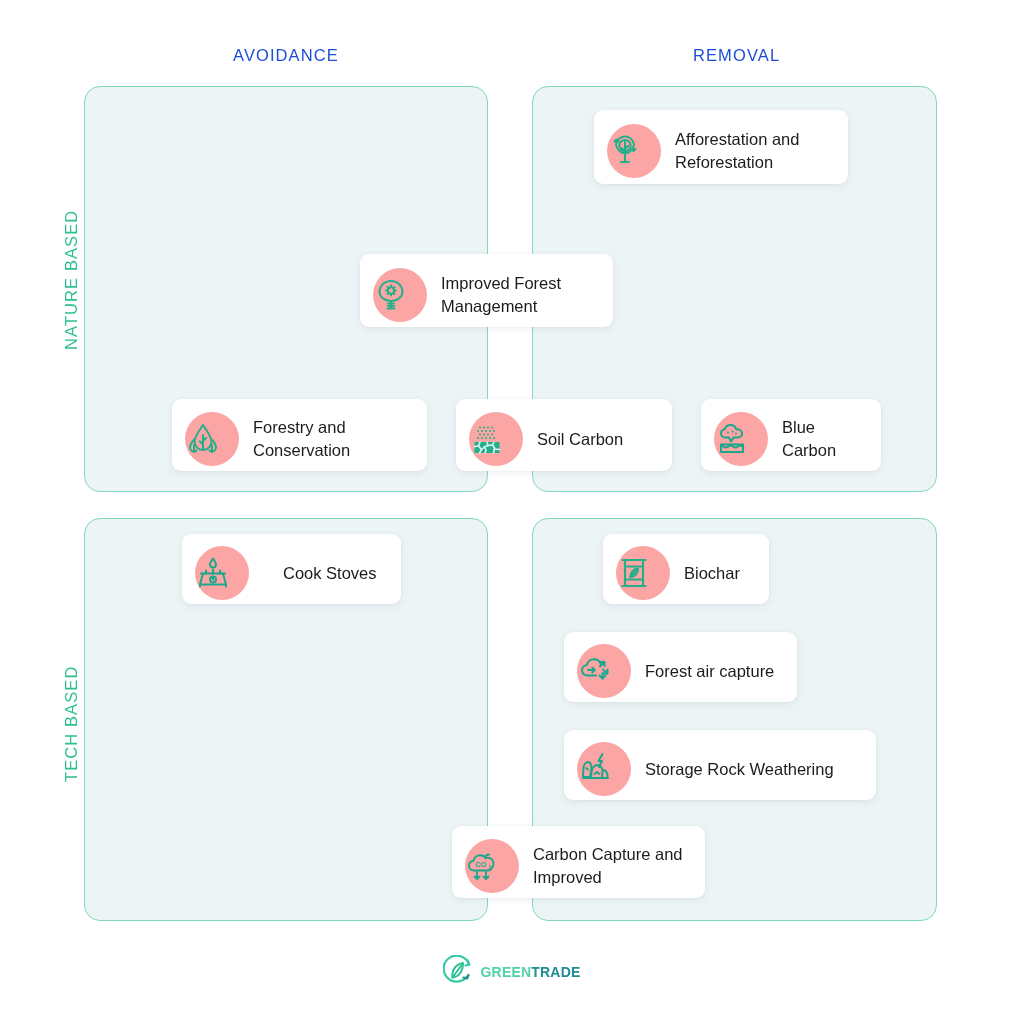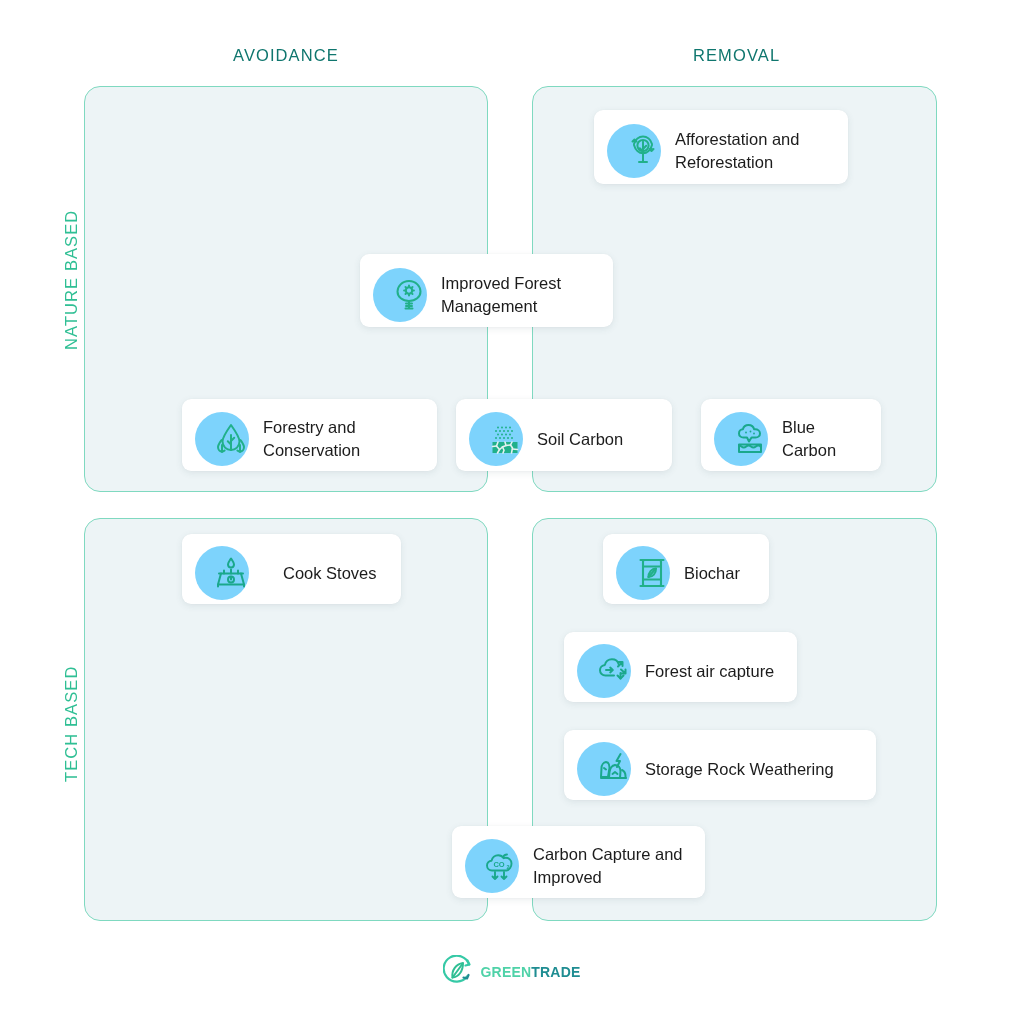--- a/index.html
+++ b/index.html
@@ -11,21 +11,21 @@
     width: 1024px;
     height: 1024px;
     position: relative;
     font-family: "Liberation Sans", sans-serif;
     overflow: hidden;
   }
 
   
   .col-header {
     position: absolute;
-    color: #0f766e;
+    color: #1d4ed8;
     font-size: 16.5px;
     letter-spacing: 1.1px;
     font-weight: 400;
     white-space: nowrap;
   }
   #col-header-avoidance { left: 233px; top: 46px; }
   #col-header-removal   { left: 693px; top: 46px; }
 
   
   .row-header {
@@ -64,39 +64,39 @@
     align-items: center;
     padding: 8px 20px 0 13px;
     box-sizing: border-box;
     z-index: 5;
   }
   .card-icon {
     width: 54px;
     height: 54px;
     min-width: 54px;
     border-radius: 50%;
-    background: #7dd3fc;
+    background: #fca5a5;
     display: flex;
     align-items: center;
-    justify-content: flex-end;
+    justify-content: flex-start;
     margin-right: 14px;
   }
   .card-icon svg { display: block; }
   .card-label {
     font-size: 16.5px;
     color: #1C1C1C;
     line-height: 1.38;
     font-weight: 400;
     white-space: pre-line;
   }
 
   
   #card-afforestation      { left: 594px; top: 110px; width: 254px; height: 74px; }
   #card-improved-forest    { left: 360px; top: 254px; width: 253px; height: 73px; }
-  #card-forestry           { left: 182px; top: 399px; width: 255px; height: 72px; }
+  #card-forestry           { left: 172px; top: 399px; width: 255px; height: 72px; }
   #card-soil-carbon        { left: 456px; top: 399px; width: 216px; height: 72px; }
   #card-blue-carbon        { left: 701px; top: 399px; width: 180px; height: 72px; }
   #card-cook-stoves        { left: 182px; top: 534px; width: 219px; height: 70px; gap: 20px; }
   #card-biochar            { left: 564px; top: 534px; width: 166px; height: 70px; margin-left: 39px; }
   #card-direct-air-capture { left: 564px; top: 632px; width: 233px; height: 70px; }
   #card-enhanced-rock      { left: 564px; top: 730px; width: 312px; height: 70px; }
   #card-carbon-capture     { left: 452px; top: 826px; width: 253px; height: 72px; }
 
   
   #logo-row {

